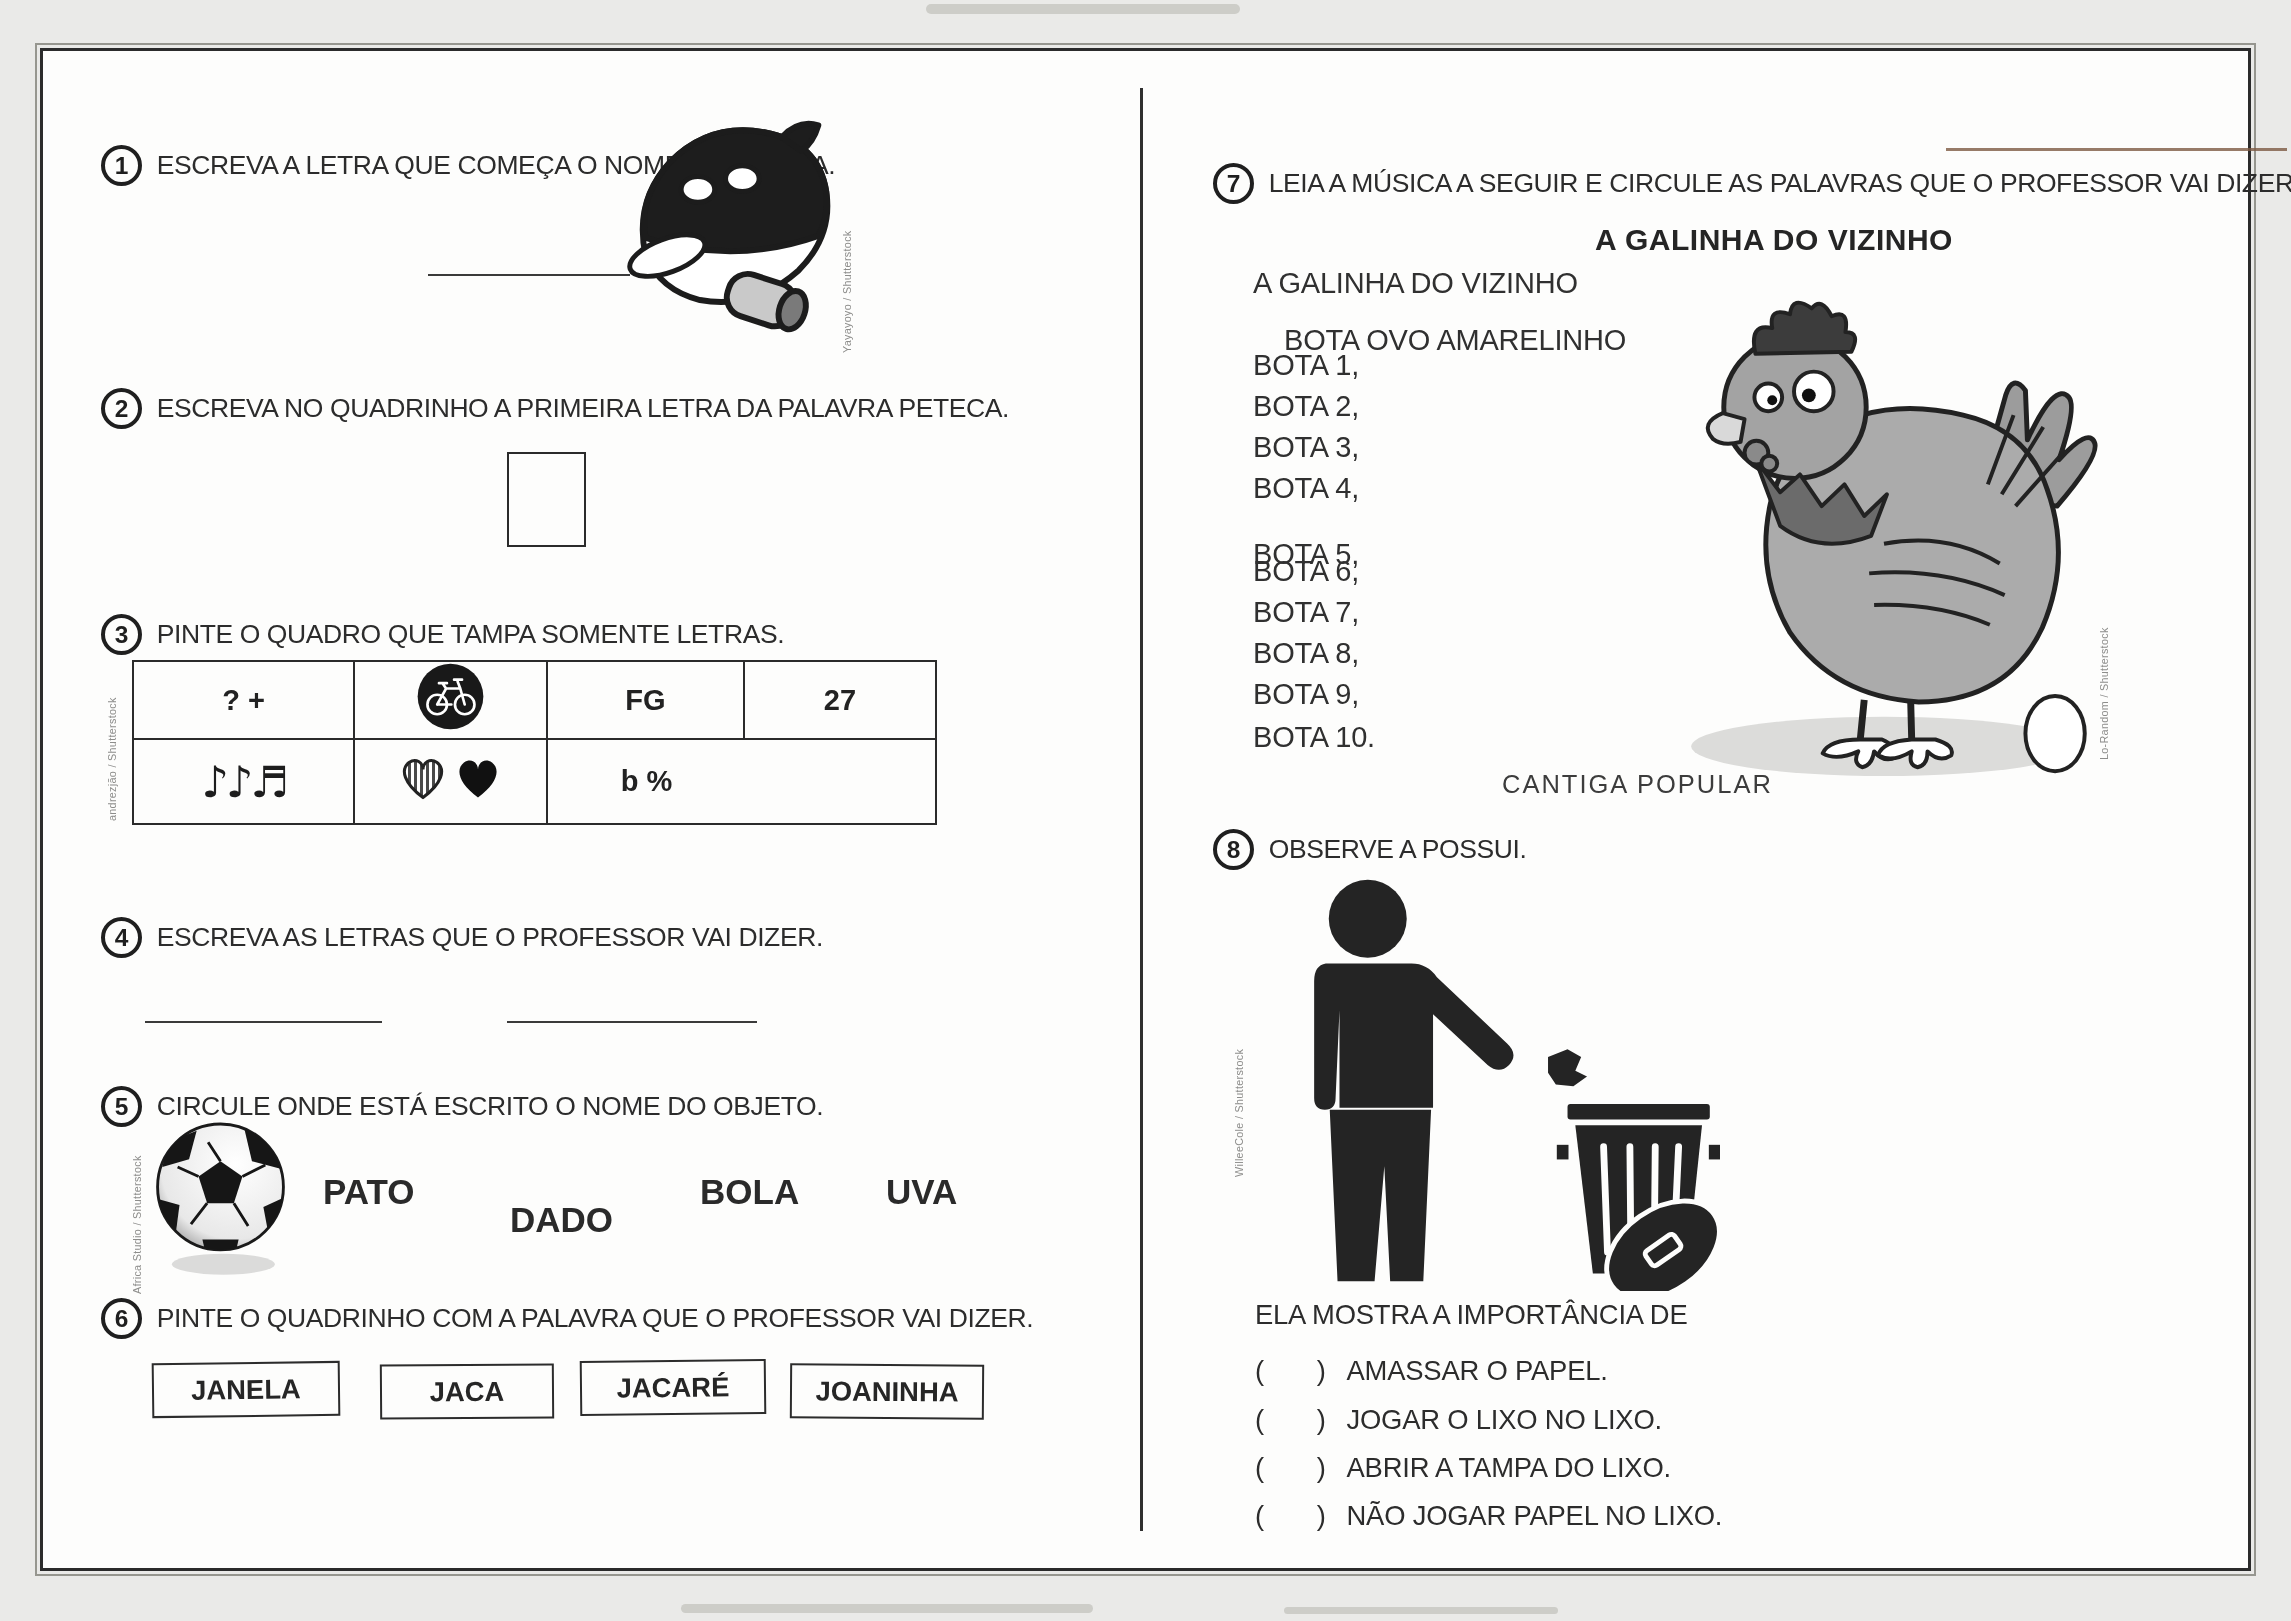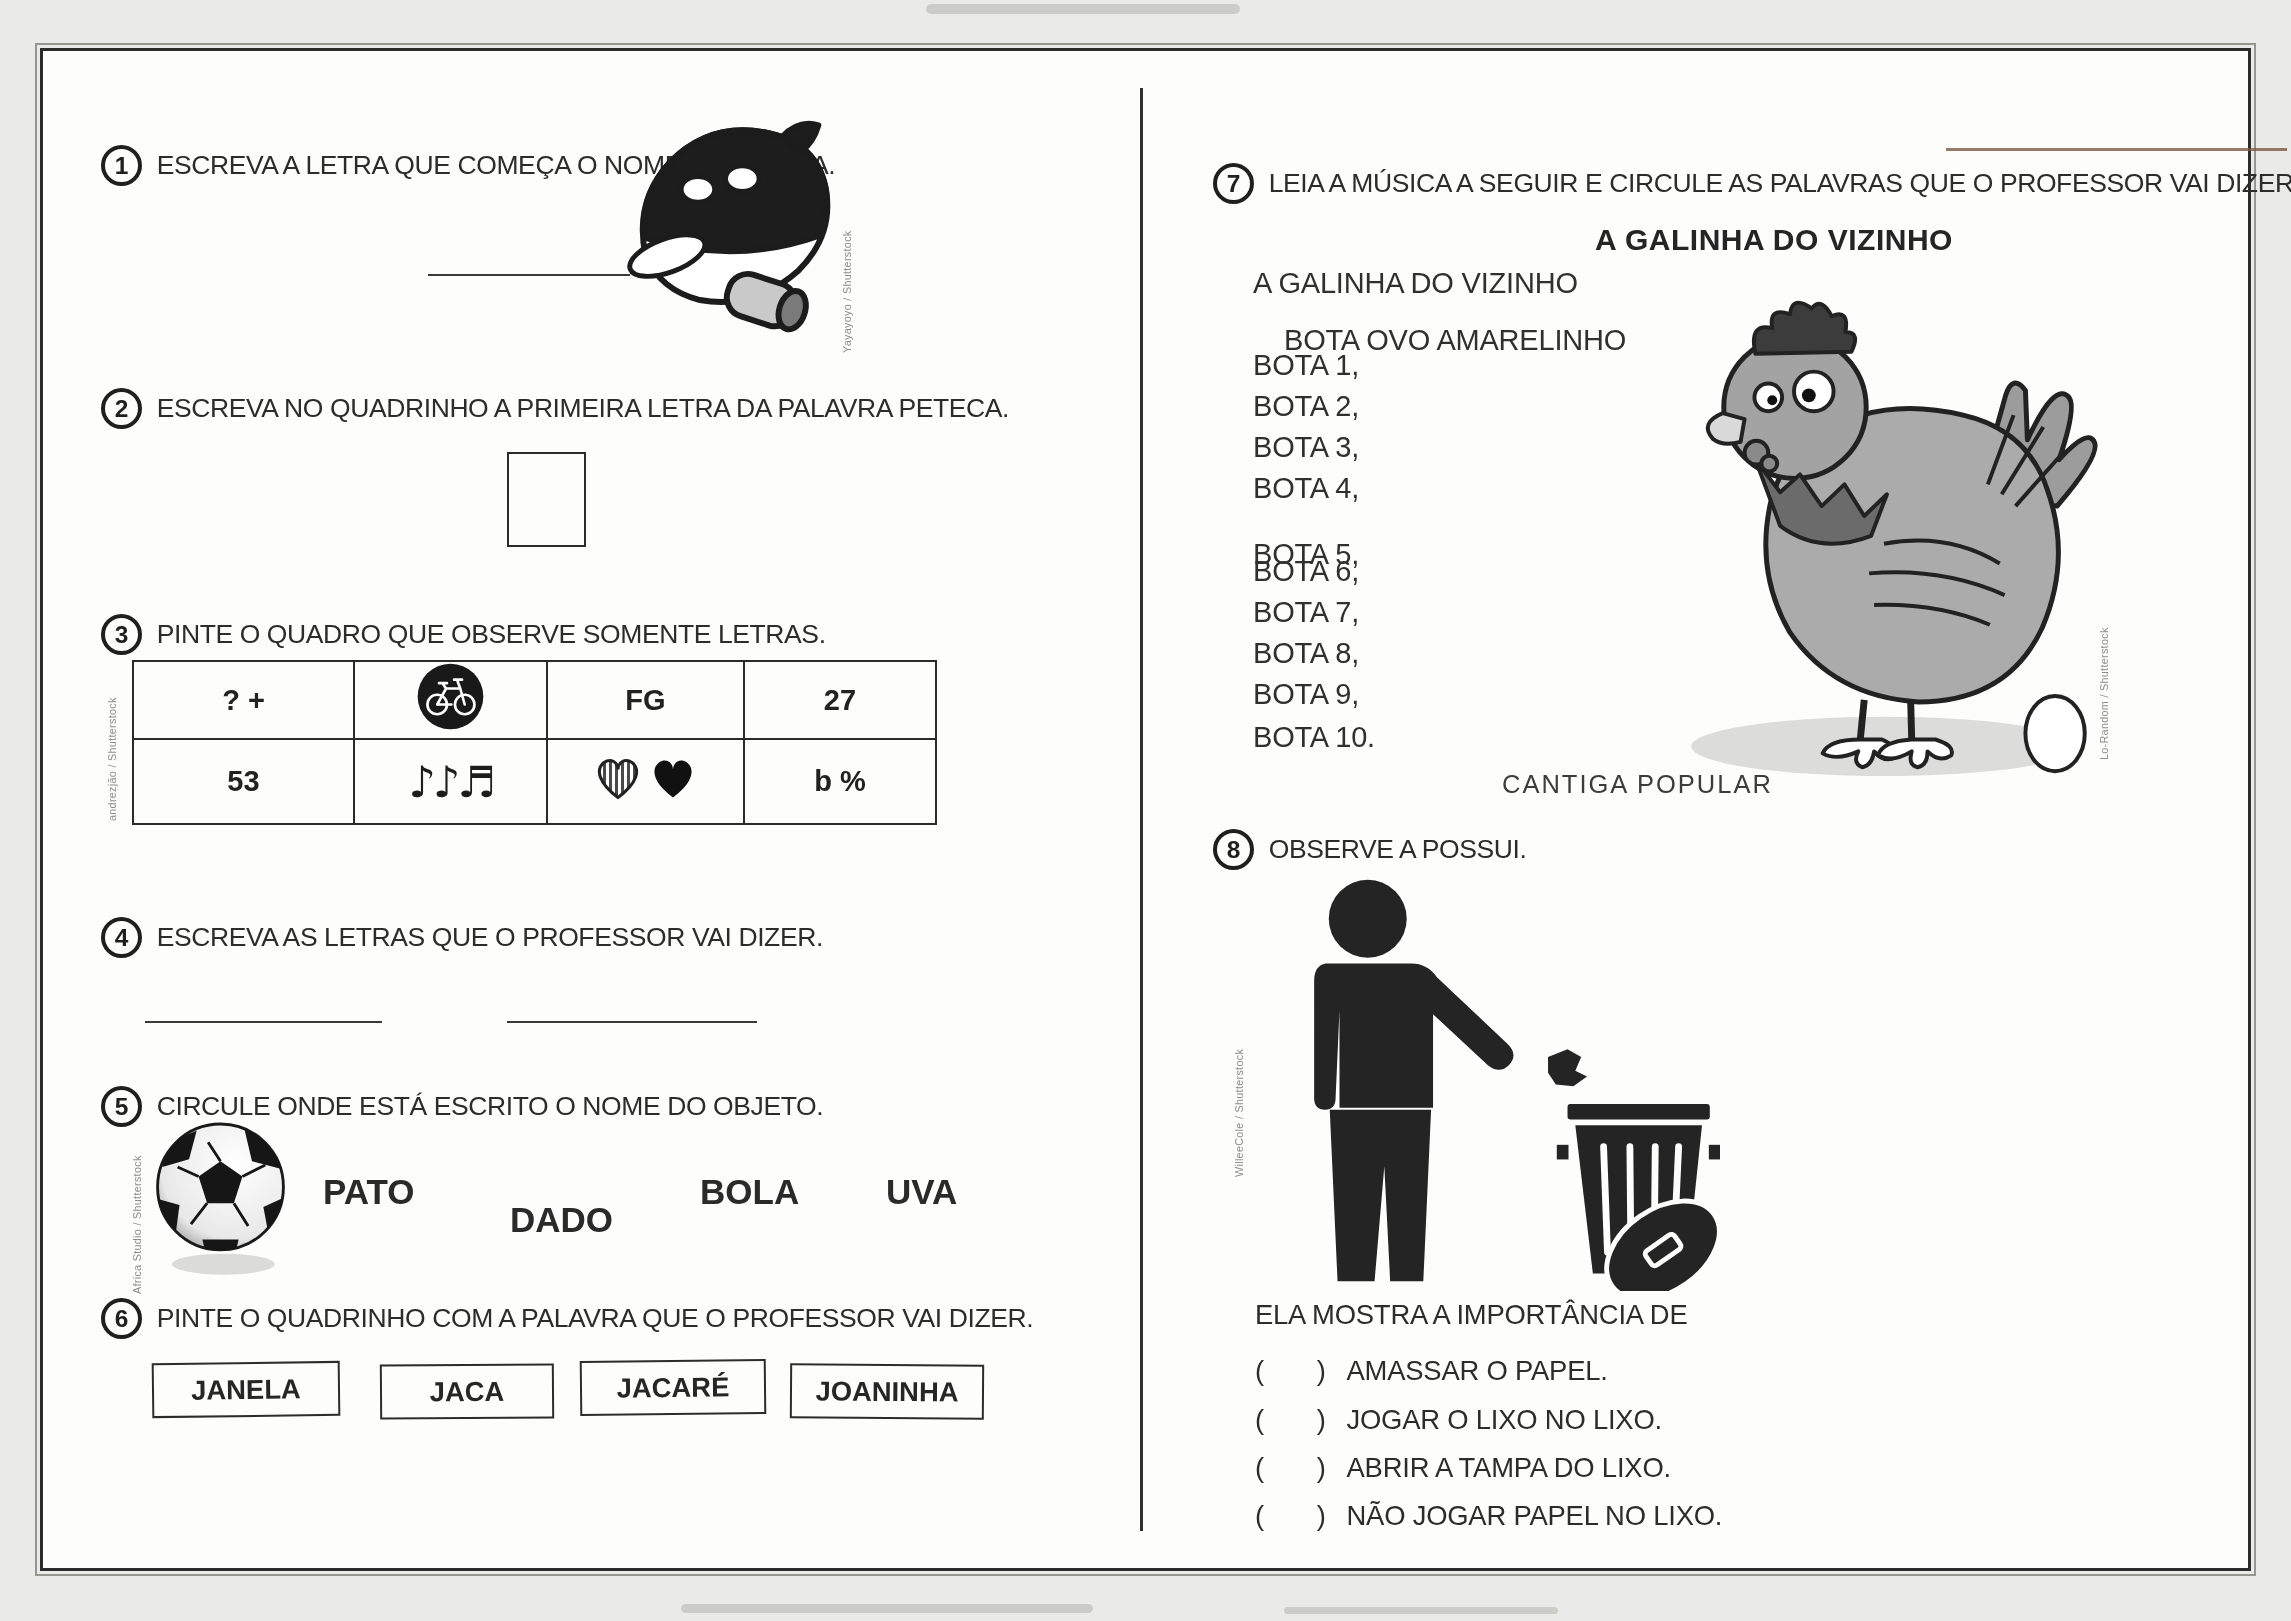--- a/index.html
+++ b/index.html
@@ -72,40 +72,39 @@
   <div class="credit" style="left:841px;top:186px;height:167px;">Yayayoyo / Shutterstock</div>
 
   <div class="q" style="left:101px;top:388px;">
     <div class="qnum">2</div>
     <div class="qlabel">ESCREVA NO QUADRINHO A PRIMEIRA LETRA DA PALAVRA PETECA.</div>
   </div>
   <div class="ansbox" style="left:507px;top:452px;width:75px;height:91px;"></div>
 
   <div class="q" style="left:101px;top:614px;">
     <div class="qnum">3</div>
-    <div class="qlabel">PINTE O QUADRO QUE OBSERVE SOMENTE LETRAS.</div>
+    <div class="qlabel">PINTE O QUADRO QUE TAMPA SOMENTE LETRAS.</div>
   </div>
   <div class="credit" style="left:106px;top:674px;height:147px;">andrezjão / Shutterstock</div>
   <div class="ltable">
     <div class="cell">? +</div>
     <div class="cell">
       <span>
         <svg width="71" height="71" viewBox="0 0 80 80">
           <circle cx="40" cy="40" r="37" fill="#191919"></circle>
           <g stroke="#ffffff" stroke-width="3" fill="none" stroke-linecap="round">
             <circle cx="25" cy="49" r="11"></circle>
               <circle cx="56" cy="49" r="11"></circle>
             <path d="M25 49 L35 31 L51 31 L56 49 M35 31 L31 25 M27 25 h9 M51 31 L48 23 M44 21 h9 M25 49 L41 49"></path>
           </g>
         </svg>
       </span>
     </div>
     <div class="cell">FG</div>
     <div class="cell lastcol">27</div>
-    <div class="cell lastrow">53</div>
     <div class="cell lastrow">
       <span class="notes">♪♪♬</span>
     </div>
     <div class="cell lastrow">
       <span>
         <svg width="110" height="51" viewBox="0 0 110 50">
           <defs>
               <pattern id="hstr" width="6" height="6" patternUnits="userSpaceOnUse">
             <rect width="6" height="6" fill="#ffffff"></rect>
                 <rect width="3" height="6" fill="#4a4a4a"></rect>

